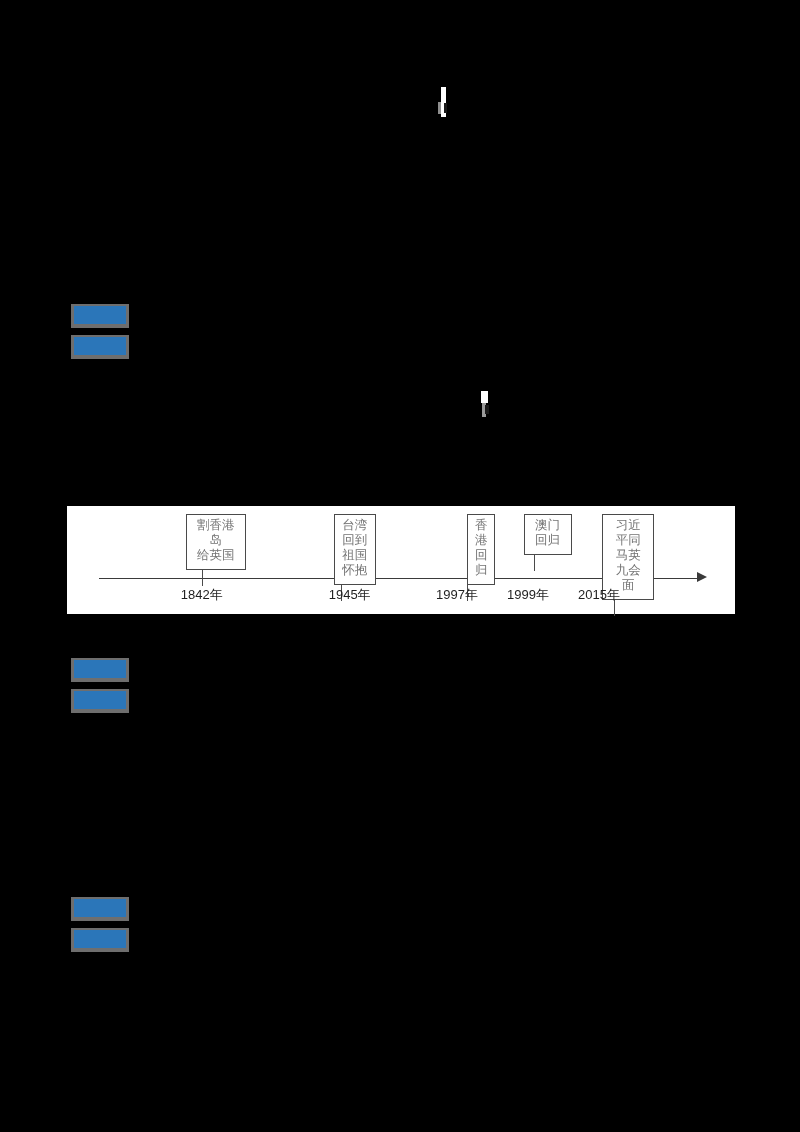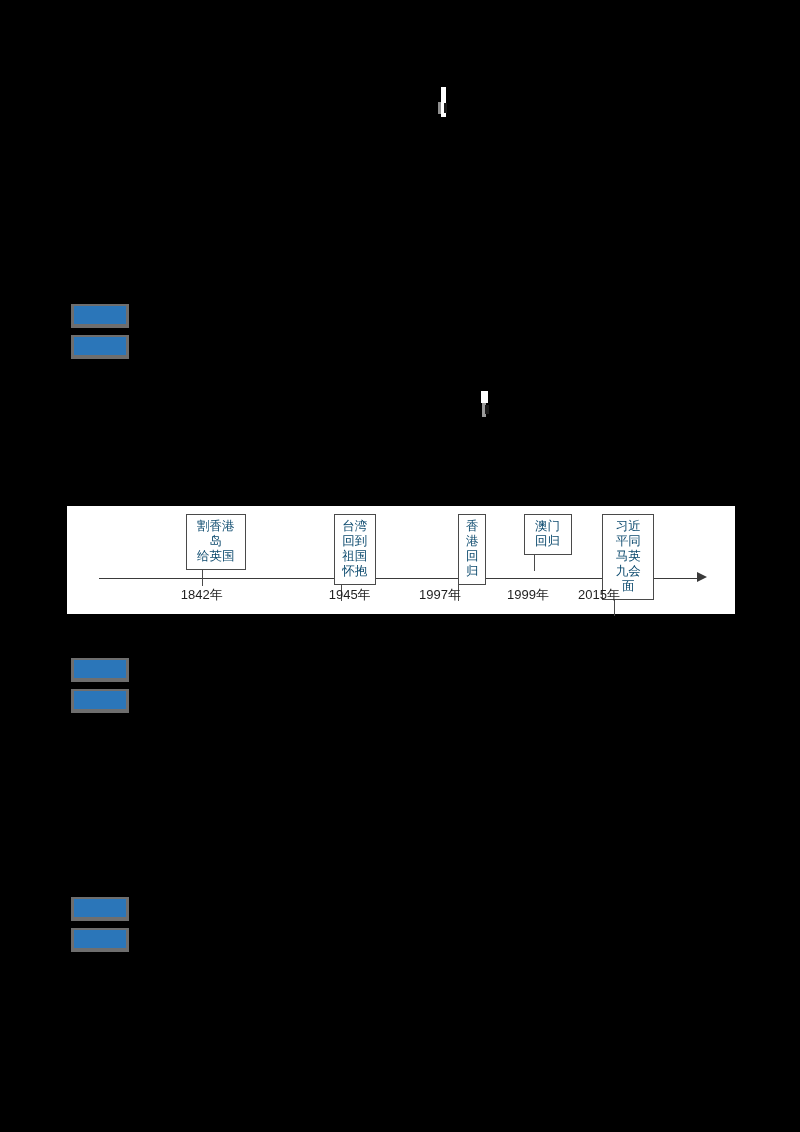--- a/index.html
+++ b/index.html
@@ -91,24 +91,24 @@
   }
   .tl-event {
     position: absolute;
     top: 8px;
   }
   .tl-box {
     border: 1.2px solid #4a4a4a;
     background: #ffffff;
     padding: 4px 7px 5px 7px;
     text-align: center;
-    font-family: Liberation Sans, sans-serif;
+    font-family: Liberation Mono, monospace;
     font-size: 12.5px;
     line-height: 15px;
-    color: #0c4a6e;
+    color: #737373;
     white-space: pre-line;
     box-sizing: border-box;
     margin-left: 28px;
   }
   .tl-stem {
     position: absolute;
     left: 50%;
     width: 0;
     border-left: 1.2px solid #4a4a4a;
     height: 16px;
@@ -171,39 +171,39 @@
           <div class="tl-event" style="left: 90.68px; width: 88px;">
             <div class="tl-box">割香港岛
 给英国</div>
             <div class="tl-stem"></div>
           </div>
           <div class="tl-event" style="left: 238.66px; width: 70px;">
             <div class="tl-box">台湾回到
 祖国怀抱</div>
             <div class="tl-stem"></div>
           </div>
-          <div class="tl-event" style="left: 363px; width: 56px;">
+          <div class="tl-event" style="left: 372px; width: 56px;">
             <div class="tl-box">香港
 回归</div>
             <div class="tl-stem"></div>
           </div>
           <div class="tl-event" style="left: 428.612px; width: 76px;">
             <div class="tl-box">澳门
 回归</div>
             <div class="tl-stem"></div>
           </div>
           <div class="tl-event" style="left: 507.292px; width: 80px;">
             <div class="tl-box">习近平同
 马英九会面</div>
             <div class="tl-stem"></div>
           </div>
         </div>
       <div id="tl-years">
           <div class="tl-year" style="left: 134.68px;">1842年</div>
           <div class="tl-year" style="left: 282.66px; text-align: center;">1945年</div>
-          <div class="tl-year" style="left: 373px;">1997年</div>
+          <div class="tl-year" style="left: 390px;">1997年</div>
           <div class="tl-year" style="left: 461px;">1999年</div>
           <div class="tl-year" style="left: 532px;">2015年</div>
         </div>
     </div>
   </div>
 
 </div>
 
 </body></html>

